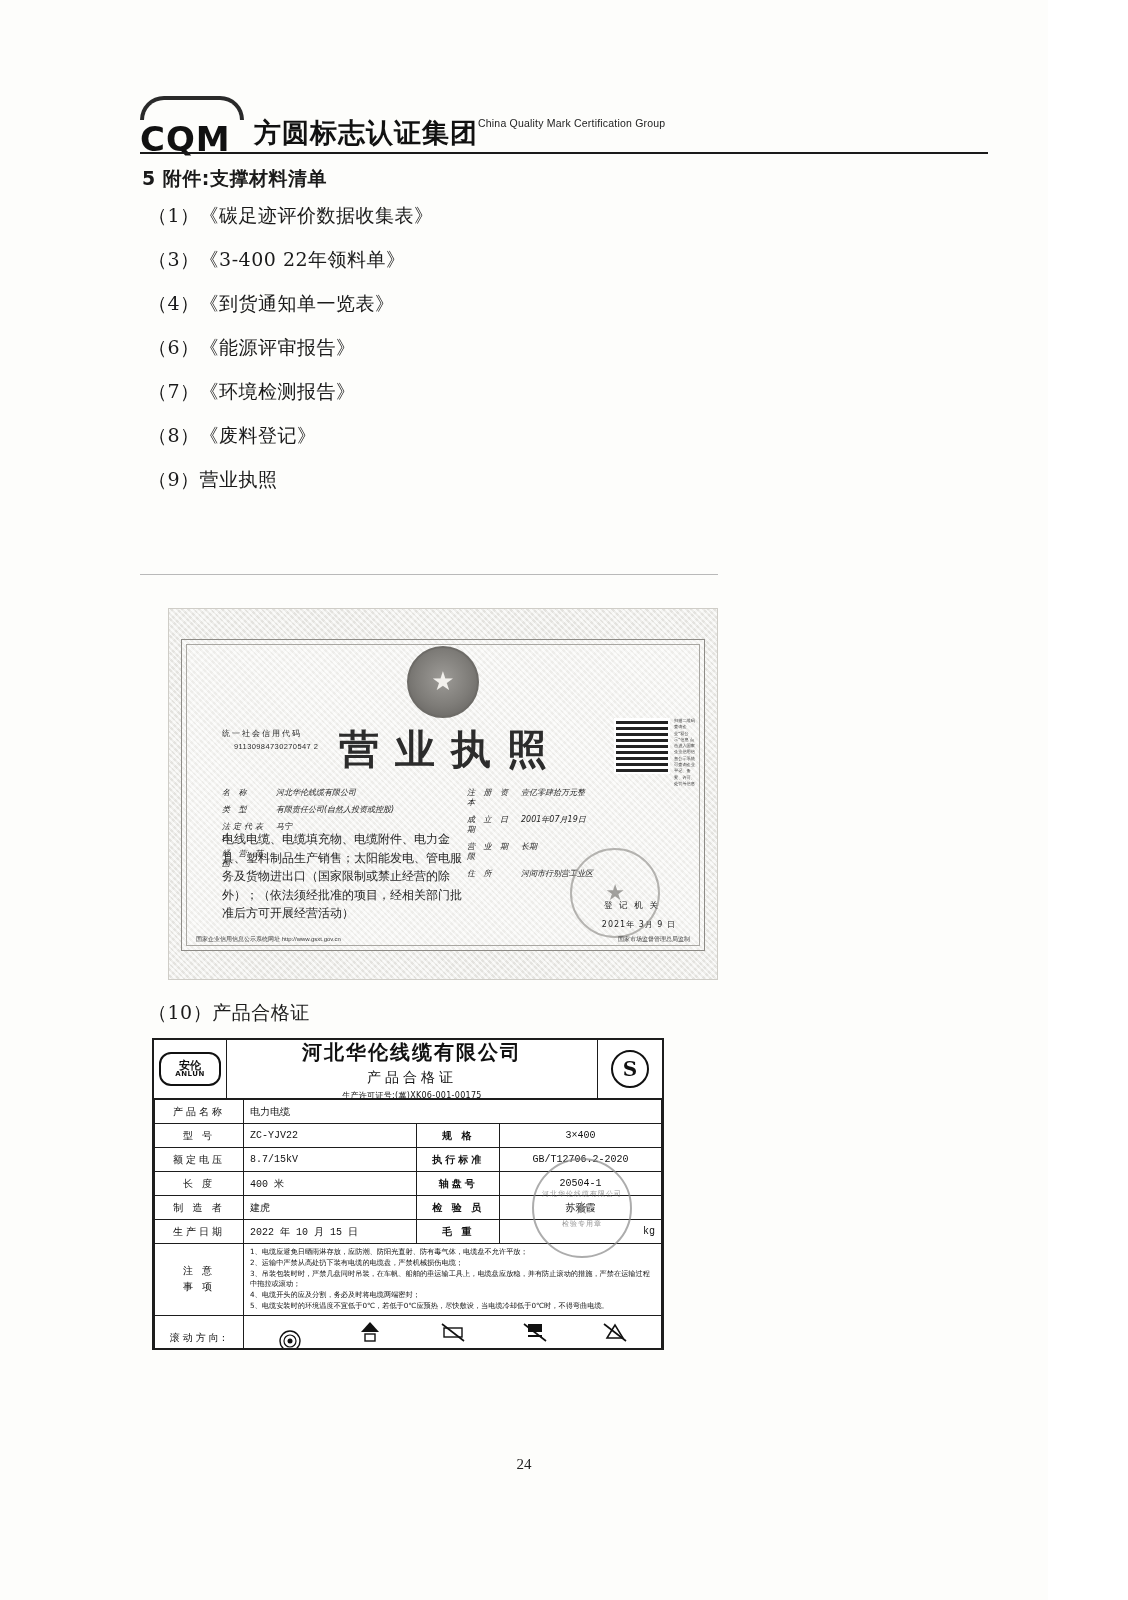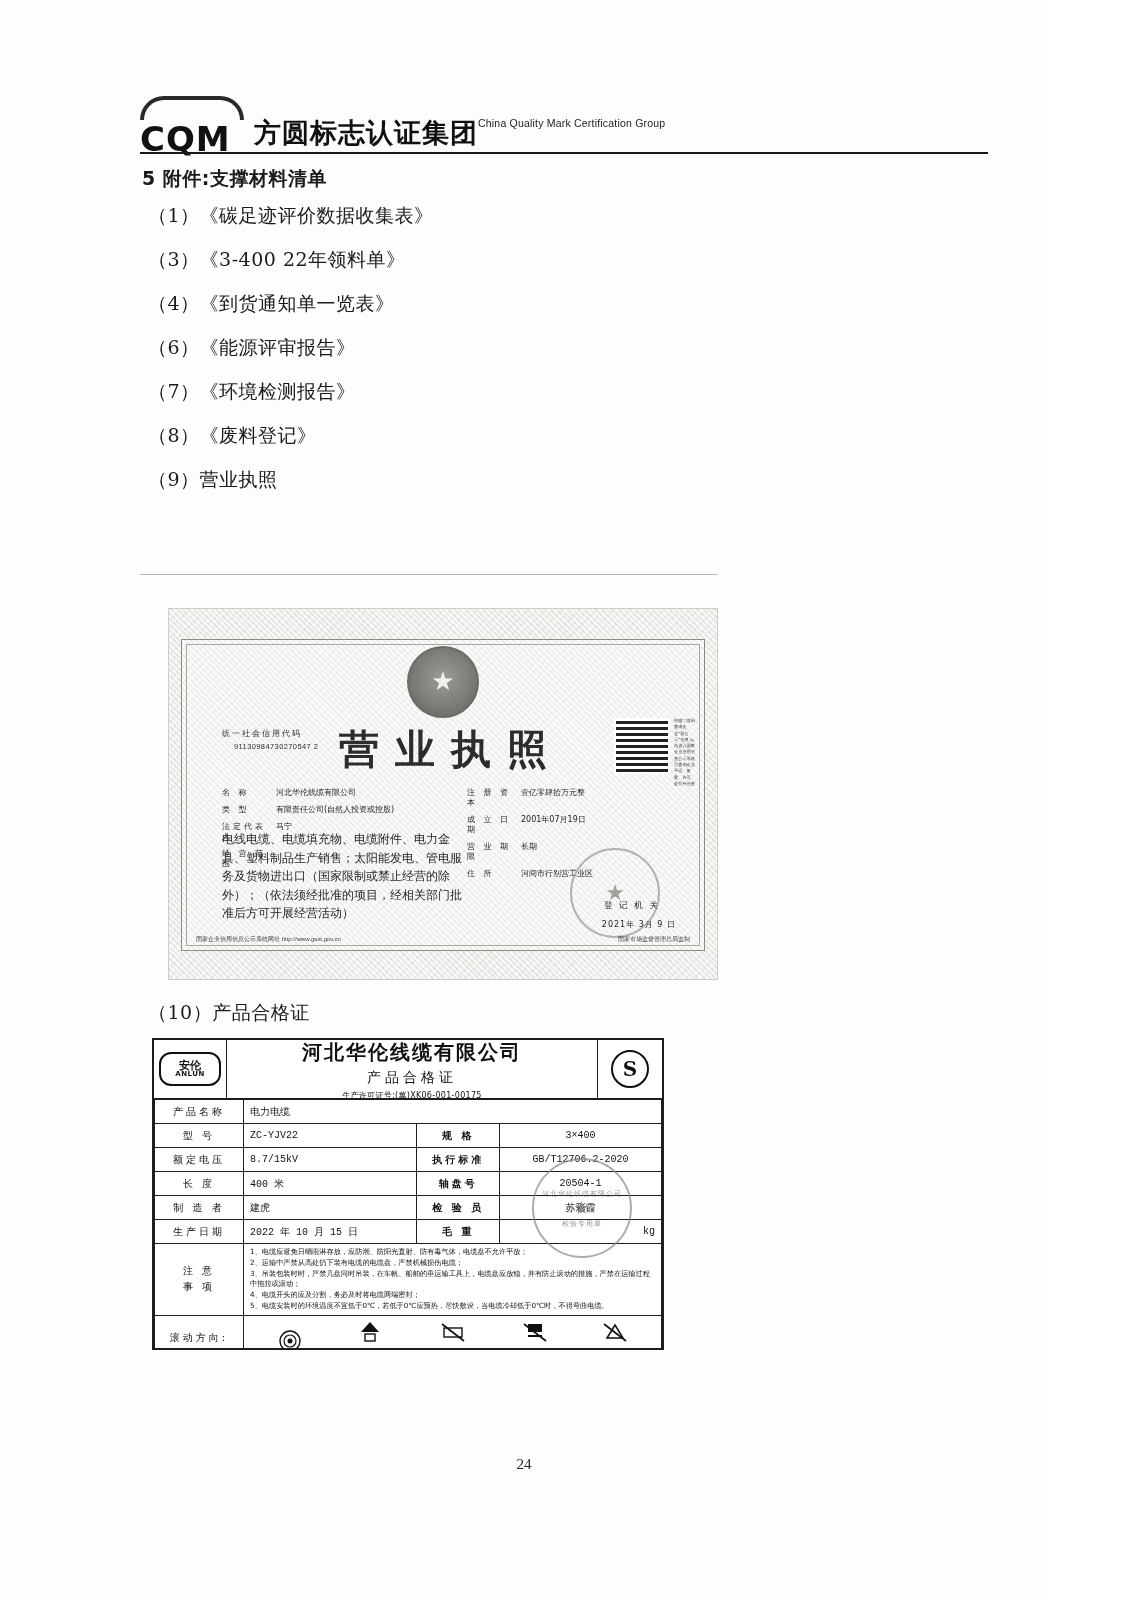--- a/index.html
+++ b/index.html
@@ -96,21 +96,21 @@
     position:absolute;right:8px;top:78px;width:22px;
     font-family:"DejaVu Sans", sans-serif;font-size:4.2px;line-height:1.5;color:#333;
   }
   .uscc{
     position:absolute;left:40px;top:88px;width:160px;
   }
   .uscc-label{font-family:"DejaVu Sans", sans-serif;font-size:8px;letter-spacing:2px;color:#2b2b2b;}
   .uscc-code{font-family:"Liberation Sans", sans-serif;font-size:7.5px;letter-spacing:.4px;color:#2b2b2b;margin-top:3px;padding-left:12px;}
 
   .fields{position:absolute;left:40px;top:148px;right:24px;font-size:8px;color:#232323;}
-  .frow{display:flex;margin-bottom:7px;line-height:1.25;}
+  .frow{display:flex;margin-bottom:7px;line-height:1.25;font-style:italic;}
   .fl{width:54px;flex:none;font-family:"DejaVu Sans", sans-serif;letter-spacing:3px;}
   .fv{flex:1;font-family:"DejaVu Sans", sans-serif;}
   .col2{position:absolute;left:285px;top:148px;right:20px;font-size:8px;color:#232323;}
   .scope{
     position:absolute;left:40px;top:190px;width:250px;font-size:12px;line-height:1.55;
     font-family:"DejaVu Sans", sans-serif;color:#262626;
   }
   .reg-org{
     position:absolute;right:44px;bottom:38px;font-family:"DejaVu Sans", sans-serif;
     font-size:8.5px;letter-spacing:2px;color:#222;

